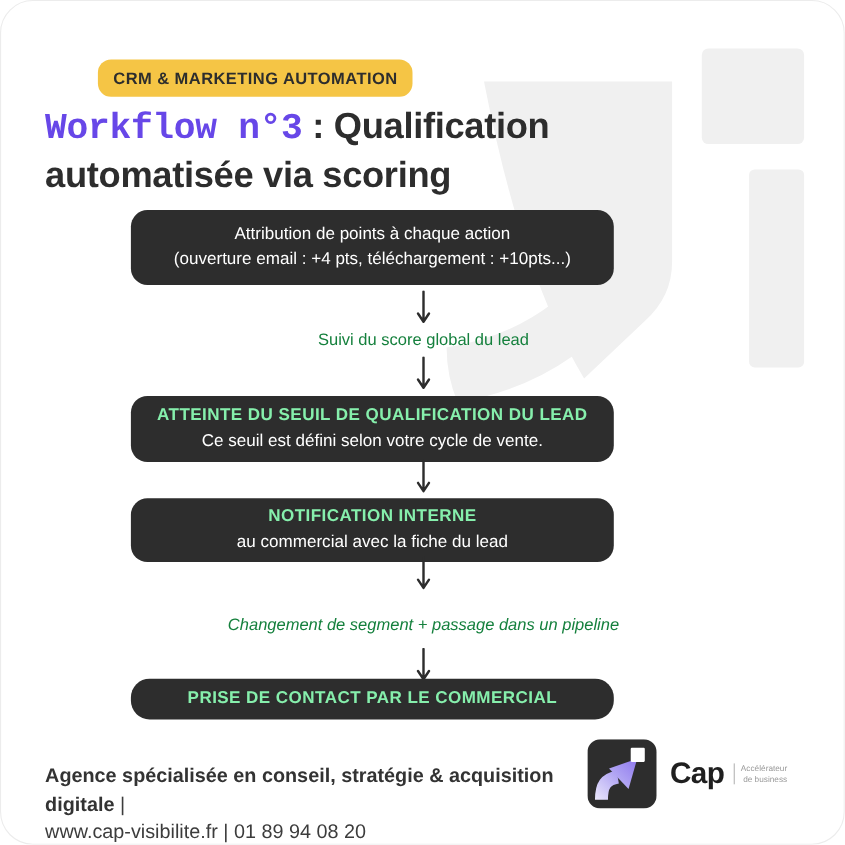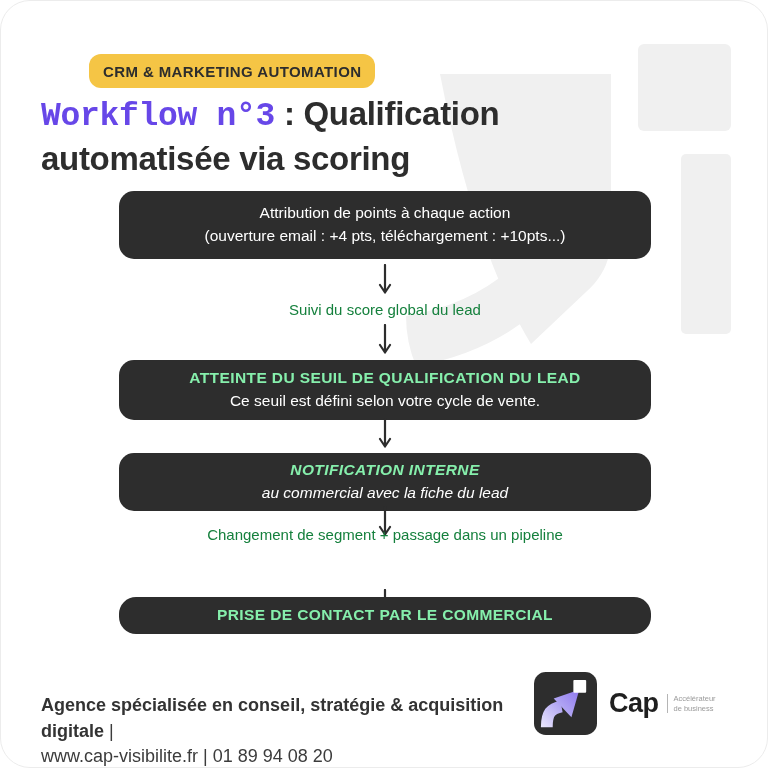--- a/index.html
+++ b/index.html
@@ -8,33 +8,33 @@
   .watermark{position:absolute;left:357px;top:27px;width:400px;height:400px;z-index:0;}
   .content{position:absolute;inset:0;z-index:1;}
 
   .badge{position:absolute;left:40px;top:53px;background:#f5c545;color:#2d2d2d;
          font-size:15px;font-weight:bold;letter-spacing:.4px;padding:9px 14px 8px;border-radius:12px;margin-left:48px;}
   .title{position:absolute;left:40px;top:92px;font-size:33px;font-weight:800;line-height:1.26;
          letter-spacing:-.3px;color:#2d2d2d;margin:0;}
   .title .hl{color:#6747e8;font-family:Liberation Mono, monospace;}
 
   .flow{position:absolute;inset:0;}
-  .box{position:absolute;left:118px;width:532px;background:#2d2d2d;color:#ffffff;border-radius:15px;
+  .box{position:absolute;left:118px;width:439px;background:#2d2d2d;color:#ffffff;border-radius:15px;
        text-align:center;font-size:15.5px;line-height:1.48;box-sizing:border-box;}
   .box .yellow{color:#86efac;font-weight:bold;letter-spacing:.4px;}
   .step-text{position:absolute;left:118px;width:532px;text-align:center;font-size:15px;
              line-height:1.45;color:#15803d;}
   .arrow{position:absolute;left:377px;width:14px;height:32px;}
 
   .footer{position:absolute;left:40px;top:692px;width:480px;font-size:18px;line-height:1.42;color:#3c3c3c;}
   .footer b{color:#333333;}
 
   .logo{position:absolute;left:533px;top:671px;display:flex;align-items:center;gap:12px;}
   .logo-icon{width:63px;height:63px;flex:0 0 auto;}
-  .logo-text{display:flex;flex-direction:row;}
+  .logo-text{display:flex;flex-direction:row;text-align:right;}
   .logo-row{display:flex;align-items:center;gap:8px;}
   .logo-name{font-size:27px;font-weight:800;color:#1f1f1f;letter-spacing:-.5px;line-height:1.0;}
   .logo-name.l2{margin-top:-1px;}
   .logo-tag{border-left:1.5px solid #b5b5b5;padding-left:6px;font-size:7.5px;line-height:1.3;color:#9a9a9a;}
 </style>
 </head>
 <body>
 
 <div class="card">
 
@@ -77,38 +77,38 @@
 
       <div class="box" style="top:359px;padding:7px 20px;">
         <div class="yellow">ATTEINTE DU SEUIL DE QUALIFICATION DU LEAD</div>
         <div>Ce seuil est défini selon votre cycle de vente.</div>
       </div>
 
       <svg class="arrow" style="top:417px;" viewBox="0 0 14 32">
           <path d="M7 1 V27 M2 21 L7 28.5 L12 21" fill="none" stroke="#2d2d2d" stroke-width="2.2" stroke-linecap="round" stroke-linejoin="round"></path>
         </svg>
 
-      <div class="box" style="top:452px;padding:6px 20px;font-style:italic;">
+      <div class="box" style="top:452px;padding:6px 20px;">
         <div class="yellow">NOTIFICATION INTERNE</div>
         <div>au commercial avec la fiche du lead</div>
       </div>
 
       <svg class="arrow" style="top:505px;" viewBox="0 0 14 32">
           <path d="M7 1 V27 M2 21 L7 28.5 L12 21" fill="none" stroke="#2d2d2d" stroke-width="2.2" stroke-linecap="round" stroke-linejoin="round"></path>
         </svg>
 
-      <div class="step-text" style="top:523px;">
+      <div class="step-text" style="top:557px;font-style:italic;">
         <div>Changement de segment + passage dans un pipeline</div>
       </div>
 
       <svg class="arrow" style="top:588px;" viewBox="0 0 14 32">
           <path d="M7 1 V27 M2 21 L7 28.5 L12 21" fill="none" stroke="#2d2d2d" stroke-width="2.2" stroke-linecap="round" stroke-linejoin="round"></path>
         </svg>
 
-      <div class="box" style="top:596px;padding:7px 20px;border-radius:17px;">
+      <div class="box" style="top:616px;padding:7px 20px;border-radius:17px;">
         <div class="yellow">PRISE DE CONTACT PAR LE COMMERCIAL</div>
       </div>
 
     </div>
 
     <div class="footer">
       <b>Agence spécialisée en conseil, stratégie &amp; acquisition digitale</b><span> |</span><br>
       <span>www.cap-visibilite.fr | 01 89 94 08 20</span>
     </div>
 

